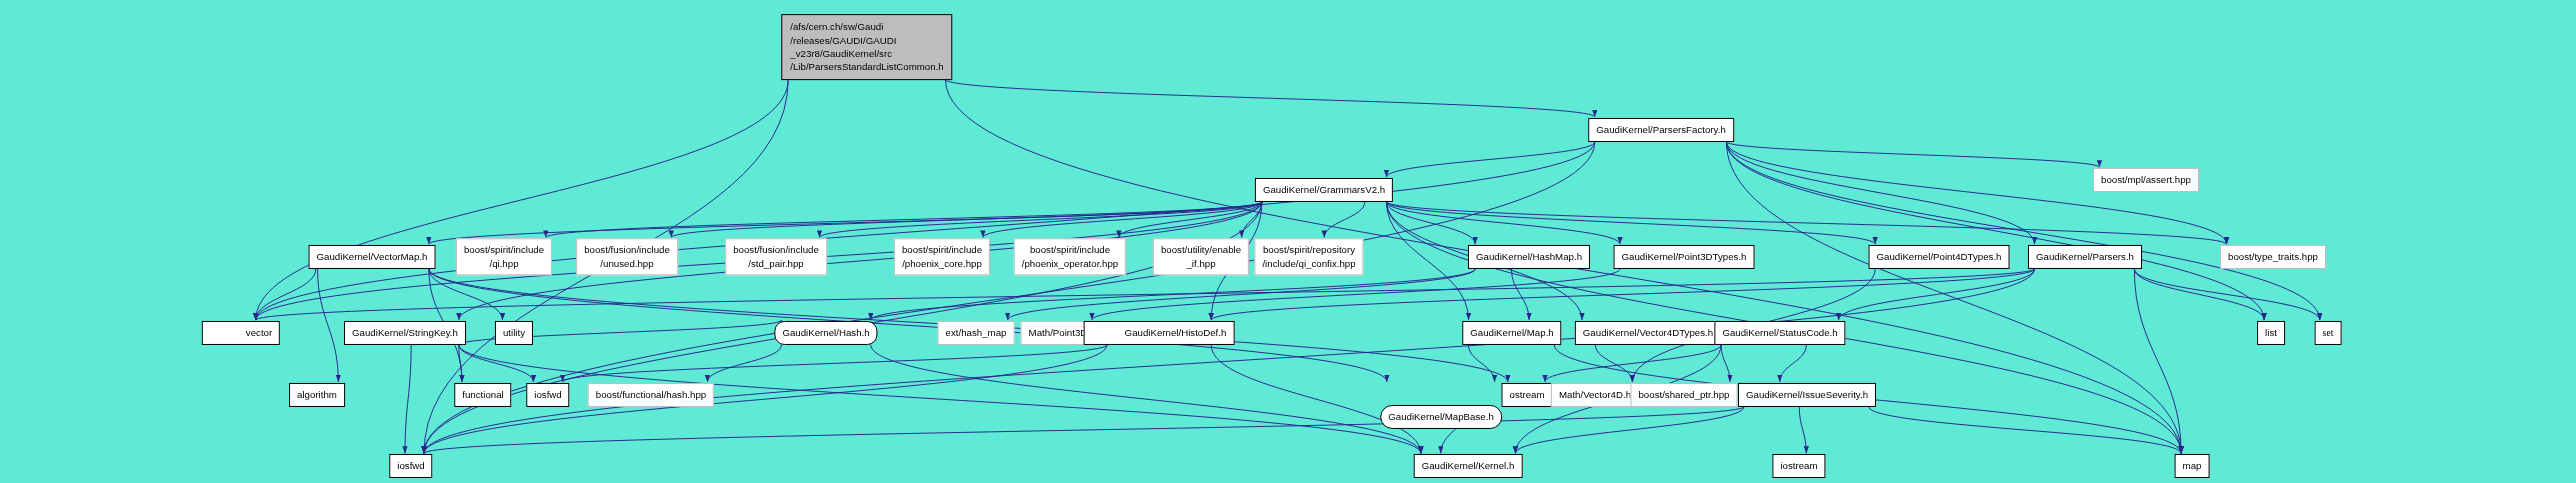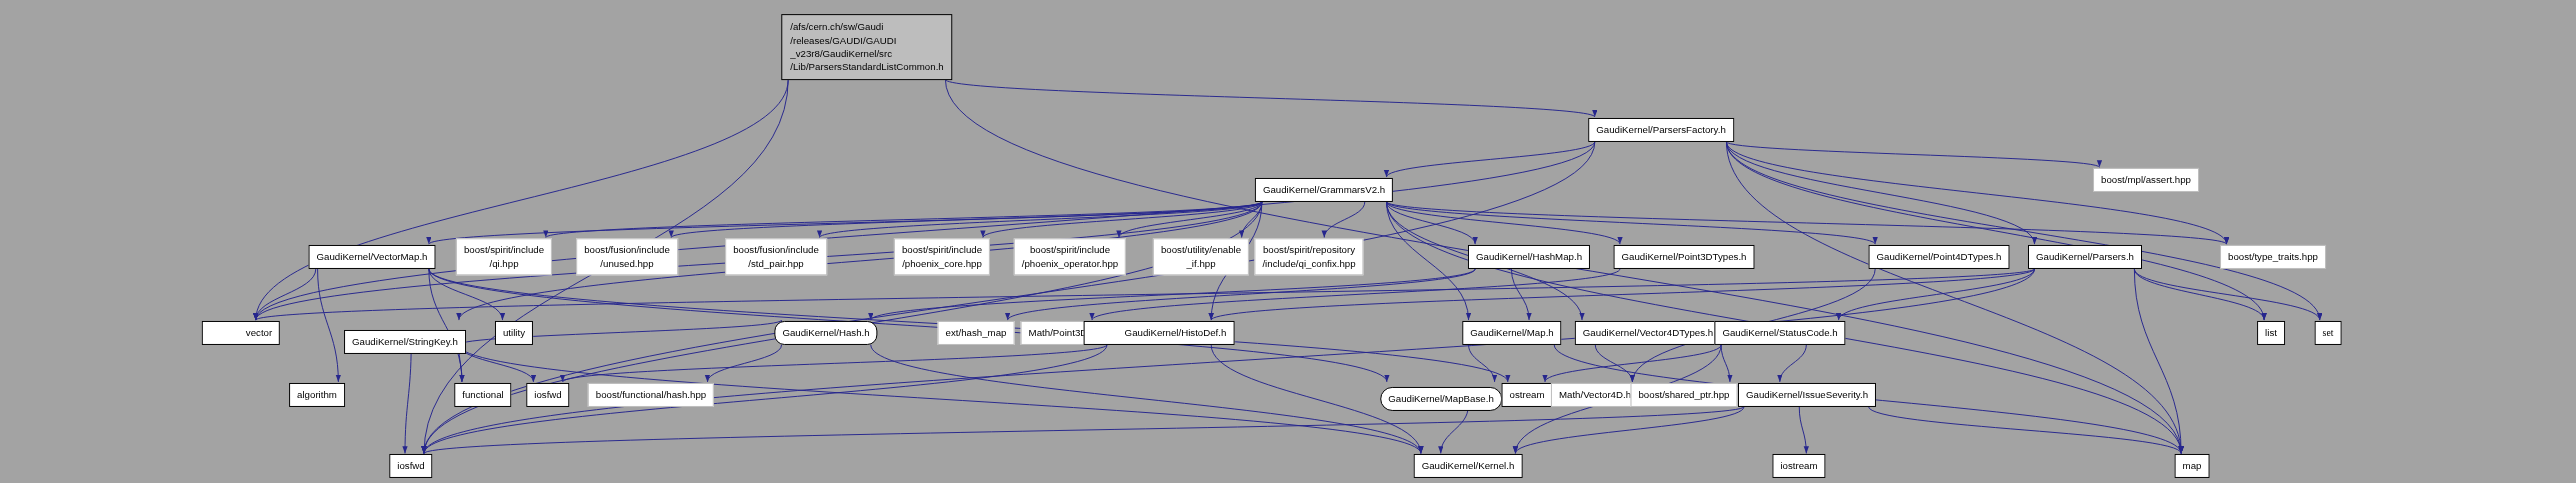--- a/index.html
+++ b/index.html
@@ -1,21 +1,21 @@
 <!DOCTYPE html>
 <html style="font-size:14px"><head>
 <meta charset="utf-8">
 <style>
   html,body{margin:0;padding:0;background:#ffffff;}
   #graph{
     position:relative;
     width:2576px;height:483px;
     font-family:"Liberation Sans", sans-serif;
     font-size:9.7px;color:#000;
-    overflow:hidden;background:#a3a3a3;
+    overflow:hidden;background:#5eead4;
   }
   #edges{position:absolute;left:0;top:0;pointer-events:none;}
   .node{
     position:absolute;
     transform:translate(-50%,-50%);
     background:#ffffff;
     border:0.9px solid #000000;
     padding:4.4px 7px;
     text-align:center;
     white-space:nowrap;
@@ -172,21 +172,21 @@
     </div>
     <div class="node linked" style="left: 2085px; top: 257px;">
       <span class="ln">GaudiKernel/Parsers.h</span>
     </div>
     <div class="node external" style="left: 2273px; top: 257px;">
       <span class="ln">boost/type_traits.hpp</span>
     </div>
     <div class="node plain" style="left: 241px; top: 333px; padding-left: 43px;">
       <span class="ln">vector</span>
     </div>
-    <div class="node linked" style="left: 405px; top: 342px;">
+    <div class="node linked" style="left: 405px; top: 333px;">
       <span class="ln">GaudiKernel/StringKey.h</span>
     </div>
     <div class="node plain" style="left: 514px; top: 333px;">
       <span class="ln">utility</span>
     </div>
     <div class="node linked" style="left: 826px; top: 333px; border-radius: 10px;">
       <span class="ln">GaudiKernel/Hash.h</span>
     </div>
     <div class="node external" style="left: 976px; top: 333px;">
       <span class="ln">ext/hash_map</span>
@@ -217,21 +217,21 @@
     </div>
     <div class="node plain" style="left: 483px; top: 395px;">
       <span class="ln">functional</span>
     </div>
     <div class="node plain" style="left: 548px; top: 395px;">
       <span class="ln">iosfwd</span>
     </div>
     <div class="node external" style="left: 651px; top: 395px;">
       <span class="ln">boost/functional/hash.hpp</span>
     </div>
-    <div class="node linked" style="left: 1441px; top: 399px; border-radius: 12px;">
+    <div class="node linked" style="left: 1441px; top: 417px; border-radius: 12px;">
       <span class="ln">GaudiKernel/MapBase.h</span>
     </div>
     <div class="node plain" style="left: 1527px; top: 395px;">
       <span class="ln">ostream</span>
     </div>
     <div class="node external" style="left: 1595px; top: 395px;">
       <span class="ln">Math/Vector4D.h</span>
     </div>
     <div class="node external" style="left: 1684px; top: 395px; text-align: center;">
       <span class="ln">boost/shared_ptr.hpp</span>

